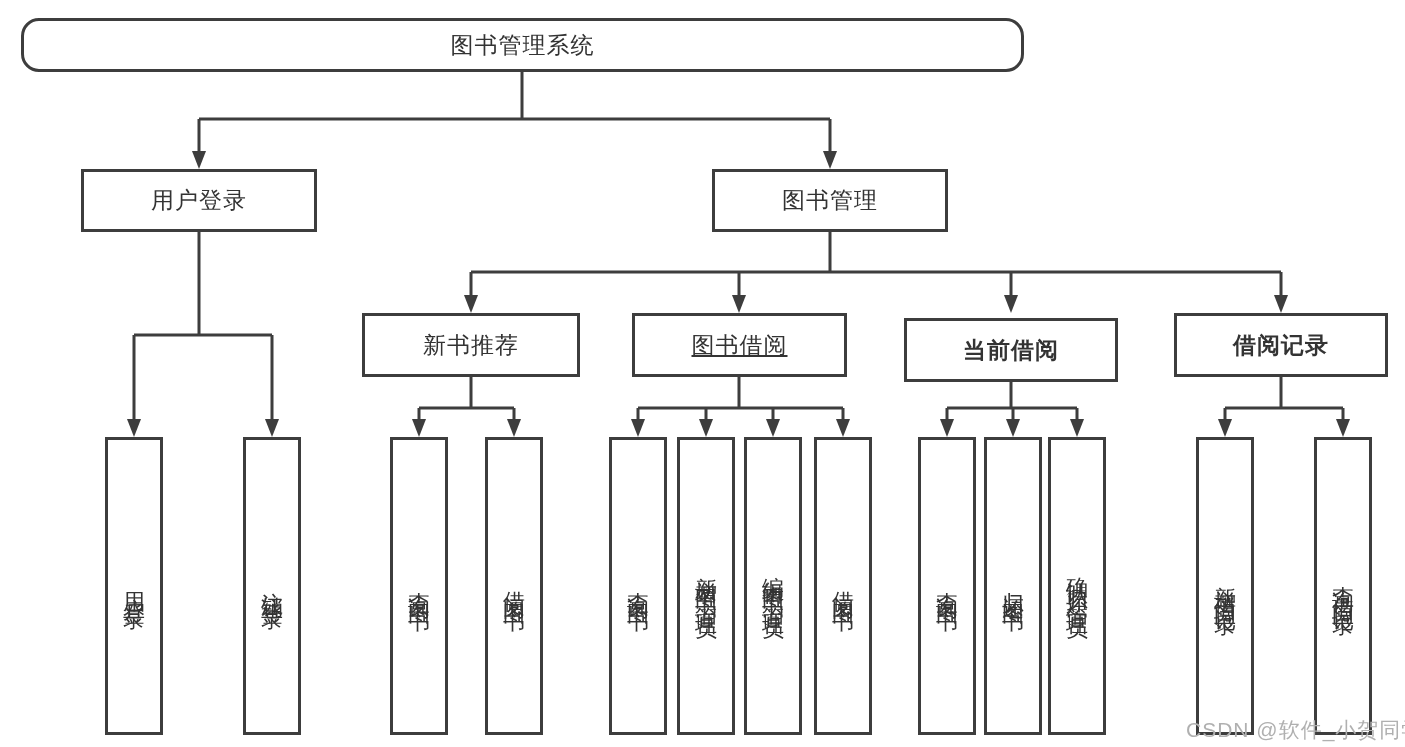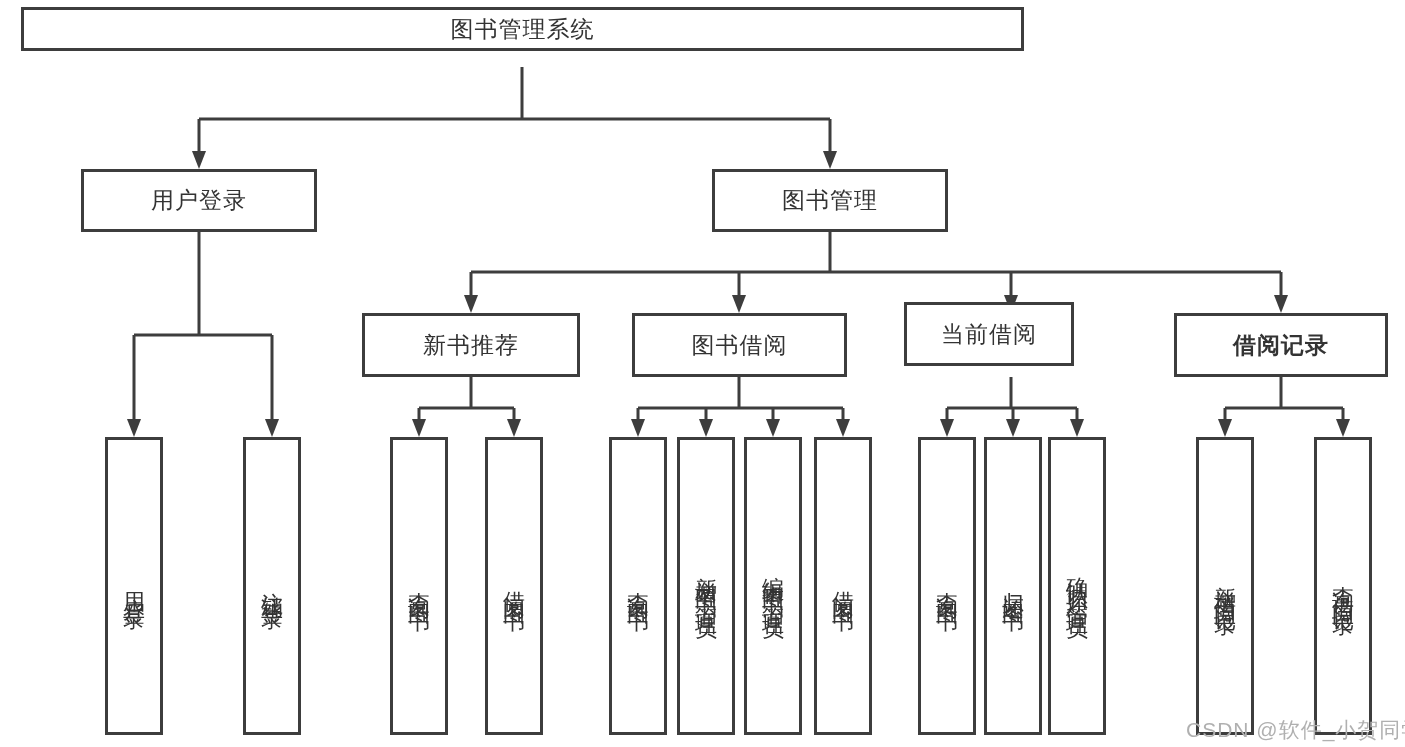--- a/index.html
+++ b/index.html
@@ -102,28 +102,28 @@
       <path d="M766,419 L780,419 L773,437 Z"></path>
       <path d="M836,419 L850,419 L843,437 Z"></path>
       <path d="M940,419 L954,419 L947,437 Z"></path>
       <path d="M1006,419 L1020,419 L1013,437 Z"></path>
       <path d="M1070,419 L1084,419 L1077,437 Z"></path>
       <path d="M1218,419 L1232,419 L1225,437 Z"></path>
       <path d="M1336,419 L1350,419 L1343,437 Z"></path>
     </g>
   </svg>
 
-  <div class="hbox" style="left:21px; top:7px; width:1003px; height:44px;">图书管理系统</div>
+  <div class="hbox" style="left:21px; top:18px; width:1003px; height:54px;border-radius:18px;">图书管理系统</div>
 
   <div class="hbox" style="left:81px; top:169px; width:236px; height:63px;">用户登录</div>
   <div class="hbox" style="left:712px; top:169px; width:236px; height:63px;text-align:right;">图书管理</div>
 
   <div class="hbox" style="left:362px; top:313px; width:218px; height:64px;">新书推荐</div>
-  <div class="hbox" style="left:632px; top:313px; width:215px; height:64px;">图书借阅</div>
-  <div class="hbox" style="left:904px; top:302px; width:170px; height:64px;">当前借阅</div>
+  <div class="hbox" style="left:632px; top:313px; width:215px; height:64px;text-decoration:underline;">图书借阅</div>
+  <div class="hbox" style="left:904px; top:318px; width:214px; height:64px;font-weight:bold;">当前借阅</div>
   <div class="hbox" style="left:1174px; top:313px; width:214px; height:64px;font-weight:bold;">借阅记录</div>
 
   <div class="vbox" style="left:105px;">
     <span class="vtext">用户登录</span>
   </div>
   <div class="vbox" style="left:243px;">
     <span class="vtext">注销登录</span>
   </div>
 
   <div class="vbox" style="left:390px;">

